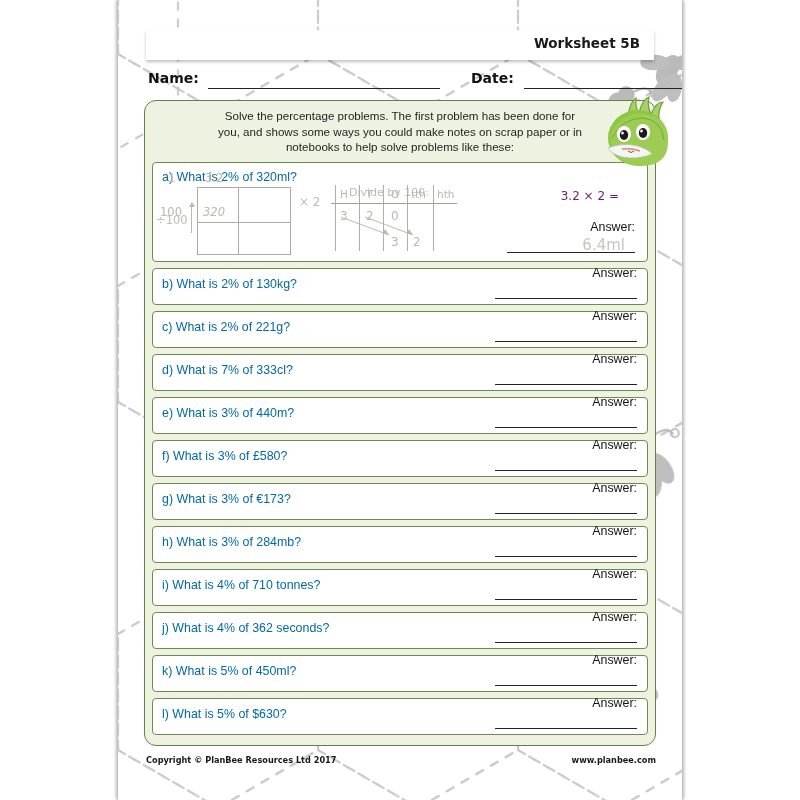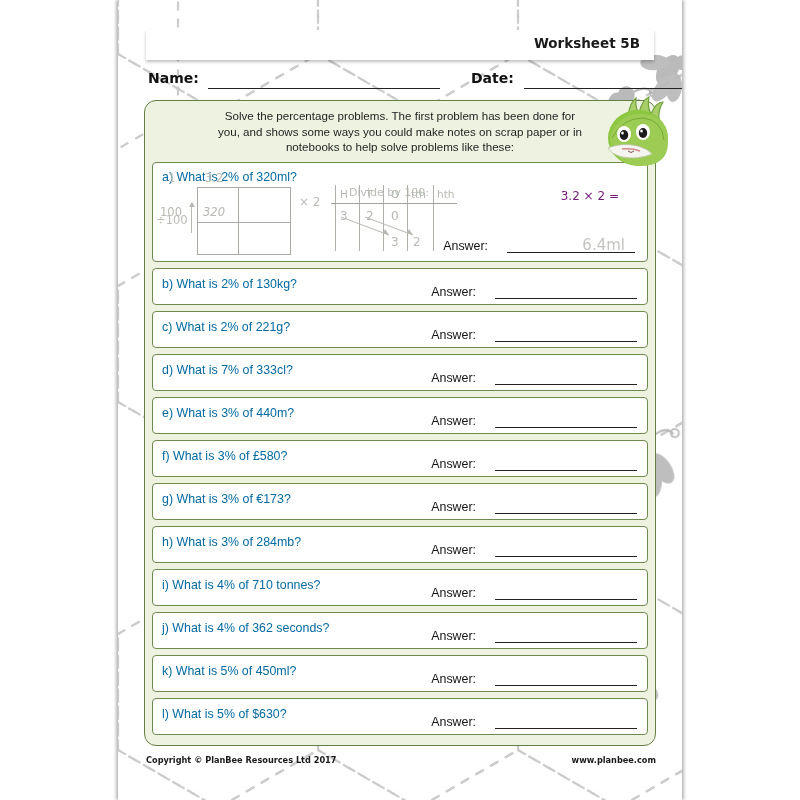--- a/index.html
+++ b/index.html
@@ -161,21 +161,22 @@
     white-space: nowrap;
   }
   .qbox.worked .qtext { top: 7px; }
 
   .ans {
     position: absolute;
     right: 10px;
     bottom: 5px;
     display: flex;
     align-items: flex-end;
-    gap: 19px;
+    gap: 5px;
+    flex-direction: column;
   }
   .ans-label {
     font-family: "Liberation Sans", sans-serif;
     font-size: 12.4px;
     color: #141414;
   }
   .ans-rule {
     width: 142px;
     border-bottom: 1.3px solid #222;
     height: 13px;

